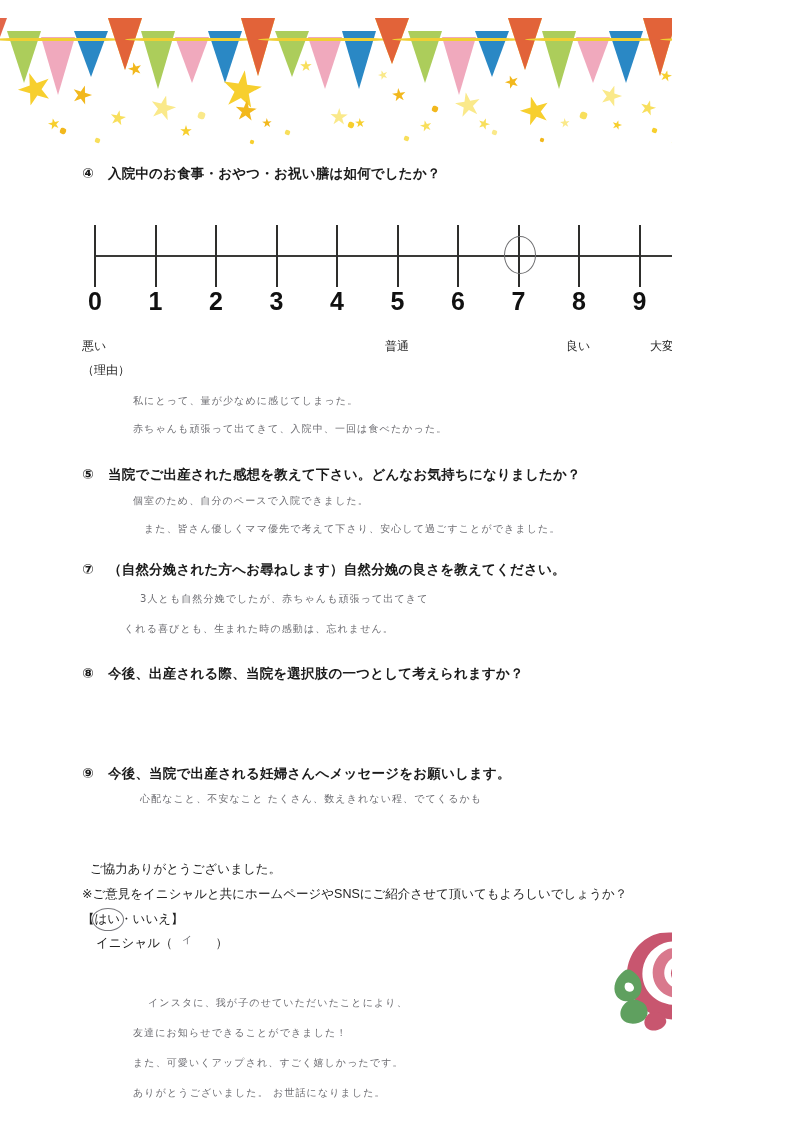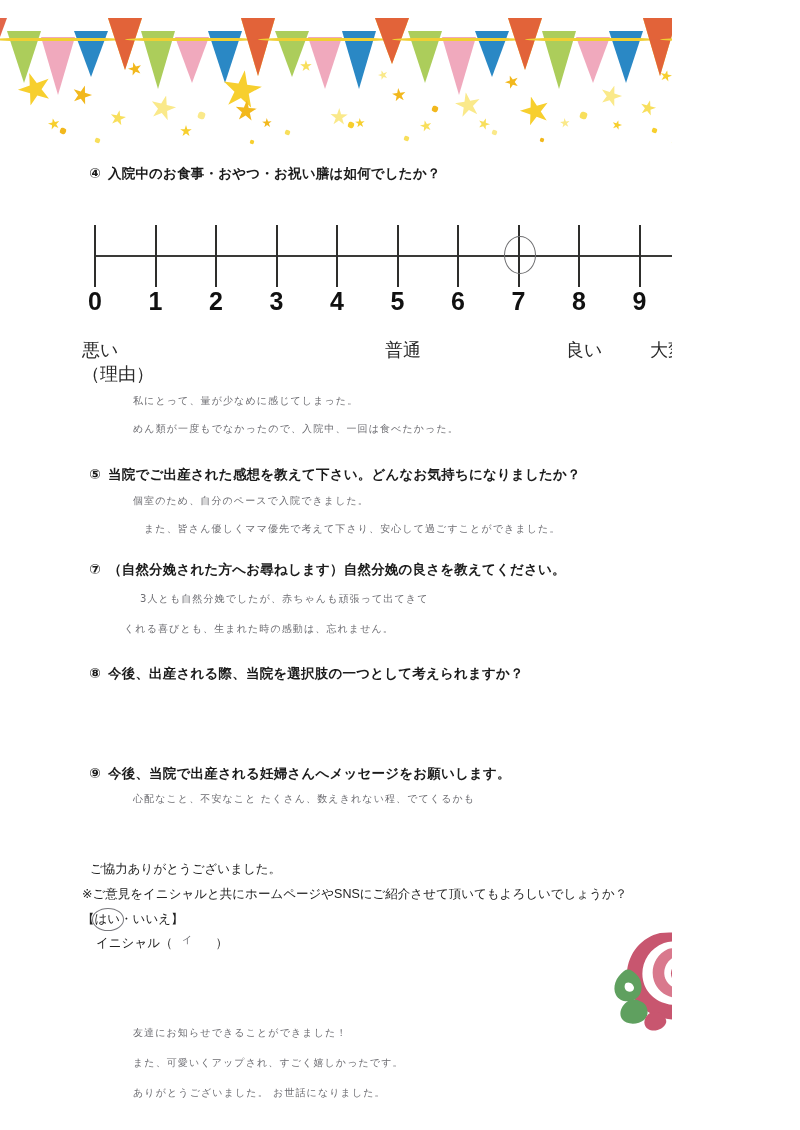--- a/index.html
+++ b/index.html
@@ -10,21 +10,20 @@
   }
   body {
     font-family: "Liberation Sans", "DejaVu Sans", sans-serif;
   }
   #page {
     position: relative;
     width: 672px;
     height: 1130px;
     background: #ffffff;
     overflow: hidden;
-    text-align: center;
   }
 
   
   #bunting-band {
     position: absolute;
     left: 0; top: 0;
     width: 800px;
     height: 150px;
     overflow: hidden;
   }
@@ -65,21 +64,21 @@
     letter-spacing: .2px;
     white-space: nowrap;
   }
   .q .qnum {
     display: inline-block;
     width: 26px;
     font-size: 14px;
   }
   .sublabel {
     position: absolute;
-    font-size: 18px;
+    font-size: 12px;
     color: #2a2a2a;
     white-space: nowrap;
   }
   .footer-line {
     position: absolute;
     font-size: 12.5px;
     color: #232323;
     white-space: nowrap;
   }
 
@@ -276,55 +275,56 @@
     </div>
 
   <div class="sublabel" style="left:82px; top:338px;">悪い</div>
   <div class="sublabel" style="left:385px; top:338px;">普通</div>
   <div class="sublabel" style="left:566px; top:338px;">良い</div>
   <div class="sublabel" style="left:650px; top:338px;">大変良かった</div>
 
   <div class="sublabel" style="left:82px; top:362px;">（理由）</div>
 
   <div class="hand" style="left:133px; top:394px;">私にとって、量が少なめに感じてしまった。</div>
-  <div class="hand" style="left:133px; top:422px;">めん類が一度もでなかったので、入院中、一回は食べたかった。</div>
+  <div class="hand" style="left:133px; top:422px;">赤ちゃんも頑張って出てきて、入院中、一回は食べたかった。</div>
 
   <div class="q" style="left:82px; top:466px;">
     <span class="qnum">⑤</span><span>当院でご出産された感想を教えて下さい。どんなお気持ちになりましたか？</span>
   </div>
   <div class="hand" style="left:133px; top:494px;">個室のため、自分のペースで入院できました。</div>
   <div class="hand" style="left:144px; top:522px;">また、皆さん優しくママ優先で考えて下さり、安心して過ごすことができました。</div>
 
   <div class="q" style="left:82px; top:561px;">
     <span class="qnum">⑦</span><span>（自然分娩された方へお尋ねします）自然分娩の良さを教えてください。</span>
   </div>
   <div class="hand" style="left:140px; top:592px;">3人とも自然分娩でしたが、赤ちゃんも頑張って出てきて</div>
   <div class="hand" style="left:124px; top:622px;">くれる喜びとも、生まれた時の感動は、忘れません。</div>
 
   <div class="q" style="left:82px; top:665px;">
     <span class="qnum">⑧</span><span>今後、出産される際、当院を選択肢の一つとして考えられますか？</span>
   </div>
 
   <div class="q" style="left:82px; top:765px;">
     <span class="qnum">⑨</span><span>今後、当院で出産される妊婦さんへメッセージをお願いします。</span>
   </div>
-  <div class="hand" style="left:133px; top:792px;">心配なこと、不安なこと たくさん、数えきれない程、でてくるかも</div>
+  <div class="hand" style="left:140px; top:792px;">心配なこと、不安なこと たくさん、数えきれない程、でてくるかも</div>
 
   <div class="footer-line" style="left:90px; top:861px;">ご協力ありがとうございました。</div>
   <div class="footer-line" style="left:82px; top:886px;">※ご意見をイニシャルと共にホームページやSNSにご紹介させて頂いてもよろしいでしょうか？</div>
   <div class="footer-line" style="left:82px; top:911px;">【はい・いいえ】</div>
   <div class="hand-circle" style="left:92px; top:908px; width:30px; height:21px;"></div>
 
   <div class="footer-line" style="left:96px; top:935px;">
     <span>イニシャル（</span>
     <span style="display:inline-block; width:36px;"></span>
     <span>）</span>
   </div>
   <div class="hand" style="left:182px; top:933px;">イ</div>
 
+  <div class="hand" style="left:148px; top:996px;">インスタに、我が子のせていただいたことにより、</div>
   <div class="hand" style="left:133px; top:1026px;">友達にお知らせできることができました！</div>
   <div class="hand" style="left:133px; top:1056px;">また、可愛いくアップされ、すごく嬉しかったです。</div>
   <div class="hand" style="left:133px; top:1086px;">ありがとうございました。 お世話になりました。</div>
 
   <div id="rose-stamp">
     <svg viewBox="0 0 160 135" width="160" height="135">
       <g>
         <path d="M62 8 C44 12 30 28 29 48 C28 66 38 82 56 90
                  C74 98 98 96 112 84 C126 72 130 52 122 36
                  C114 20 92 4 62 8 Z" fill="#c8566f"></path>

